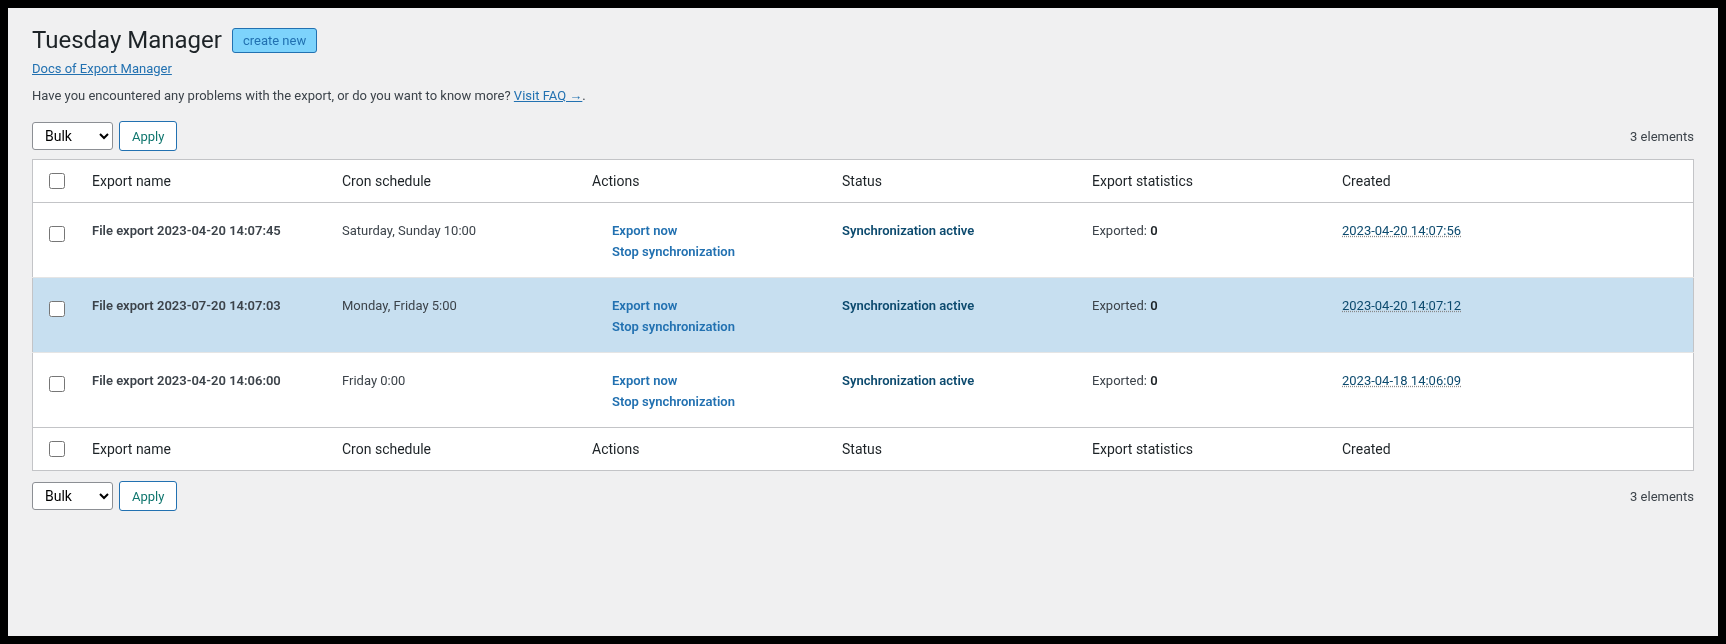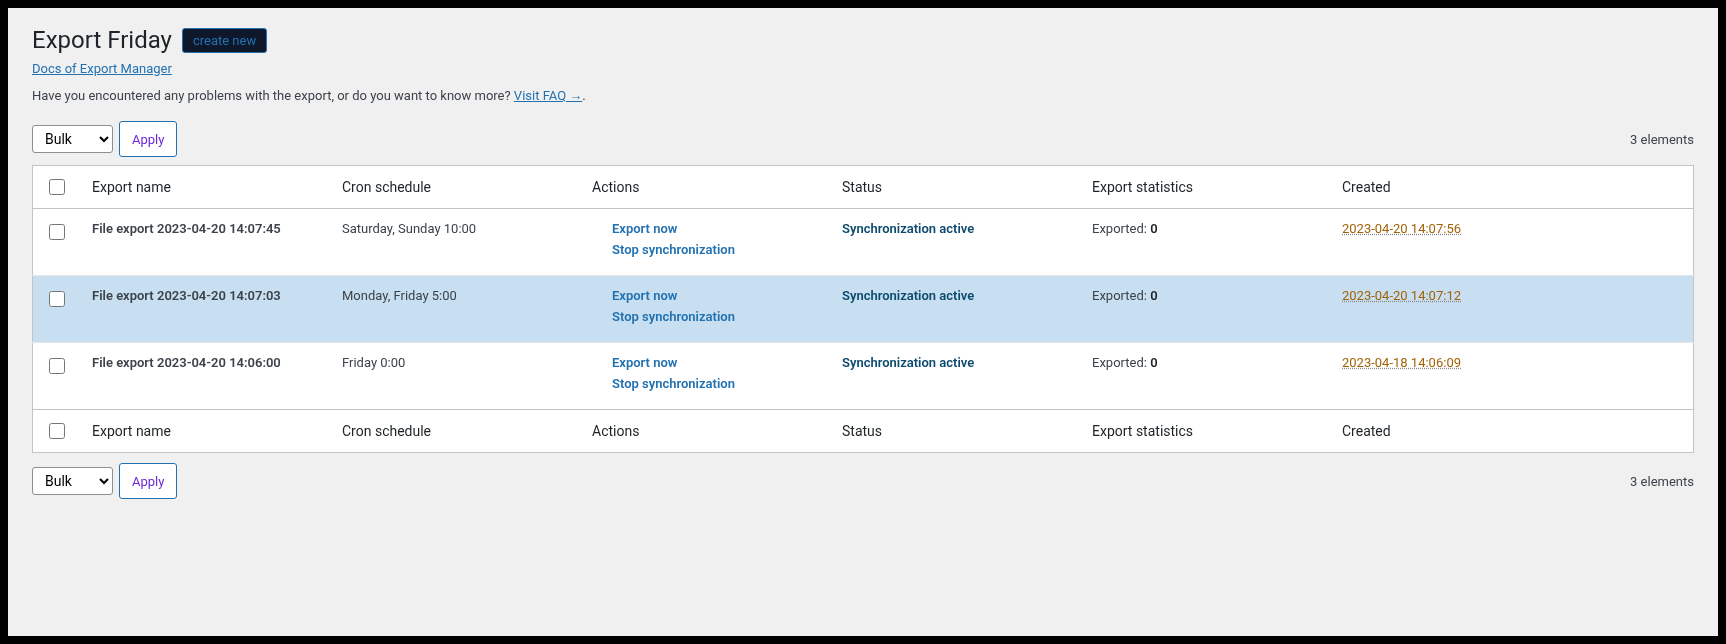--- a/index.html
+++ b/index.html
@@ -24,21 +24,21 @@
   }
   h1 {
     font-size: 24px;
     font-weight: 400;
     margin: 0;
     color: #1d2327;
   }
   .create-btn {
     border: 1px solid #2271b1;
     color: #2271b1;
-    background: #0f172a;
+    background: #7dd3fc;
     padding: 4px 10px;
     font-size: 13px;
     border-radius: 3px;
     cursor: pointer;
     font-family: inherit;
   }
   .docs-link {
     color: #2271b1;
     text-decoration: underline;
     font-size: 13px;
@@ -70,27 +70,27 @@
     font-size: 14px;
     padding: 3px 24px 3px 8px;
     border: 1px solid #8c8f94;
     border-radius: 3px;
     background: #fff;
     min-width: 80px;
     height: 28px;
   }
   .apply-btn {
     border: 1px solid #2271b1;
-    color: #6d28d9;
+    color: #0f766e;
     background: #fff;
     padding: 4px 12px;
     font-size: 13px;
     border-radius: 3px;
     cursor: pointer;
-    height: 36px;
+    height: 30px;
     font-family: inherit;
   }
   .count {
     font-size: 13px;
     color: #3c434a;
   }
   table.wp-table {
     width: 100%;
     border-collapse: collapse;
     background: #fff;
@@ -103,21 +103,21 @@
     padding: 10px 12px;
     color: #1d2327;
     border-bottom: 1px solid #c3c4c7;
     margin-top: 28px;
   }
   table.wp-table tfoot th {
     border-bottom: none;
     border-top: 1px solid #c3c4c7;
   }
   table.wp-table tbody td {
-    padding: 12px 12px 18px 12px;
+    padding: 20px 12px 18px 12px;
     vertical-align: top;
     font-size: 13px;
     color: #3c434a;
   }
   table.wp-table tbody tr {
     border-bottom: 1px solid #e5e5e5;
   }
   tbody tr.highlight {
     background: #c7dff0;
   }
@@ -145,32 +145,32 @@
     cursor:pointer;
     margin-left:20px;
   }
   .actions a:last-child { margin-bottom:0; }
   .status-active { color: #0c4a6e; font-weight:600; }
   .stats { color:#50575e; }
   .stats b { color:#1d2327; font-weight:600; }
   .created-ts {
     text-decoration: underline dotted;
     text-decoration-color: #888;
-    color:#a16207;
+    color:#0c4a6e;
     cursor: default;
   }
   .bottom-bar { margin-top: 10px; display:flex; justify-content:space-between; align-items:center; }
 </style>
 </head>
 <body>
 
 <div class="page">
 
   <div class="header-row">
-    <h1>Export Friday</h1>
+    <h1>Tuesday Manager</h1>
     <button class="create-btn">create new</button>
   </div>
 
   <a class="docs-link">Docs of Export Manager</a>
 
   <div class="help-row">
     <span>Have you encountered any problems with the export, or do you want to know more? </span><a>Visit FAQ →</a><span>.</span>
   </div>
 
   <div class="bulk-bar">
@@ -203,21 +203,21 @@
           <td class="actions">
             <a>Export now</a>
             <a>Stop synchronization</a>
           </td>
           <td><span class="status-active">Synchronization active</span></td>
           <td class="stats"><span>Exported: </span><b>0</b></td>
           <td><span class="created-ts">2023-04-20 14:07:56</span></td>
         </tr>
         <tr class="highlight">
           <td class="col-check"><input type="checkbox" style=""></td>
-          <td class="name-cell">File export 2023-04-20 14:07:03</td>
+          <td class="name-cell">File export 2023-07-20 14:07:03</td>
           <td class="schedule">Monday, Friday 5:00</td>
           <td class="actions">
             <a>Export now</a>
             <a>Stop synchronization</a>
           </td>
           <td><span class="status-active">Synchronization active</span></td>
           <td class="stats"><span>Exported: </span><b>0</b></td>
           <td><span class="created-ts">2023-04-20 14:07:12</span></td>
         </tr>
         <tr>

